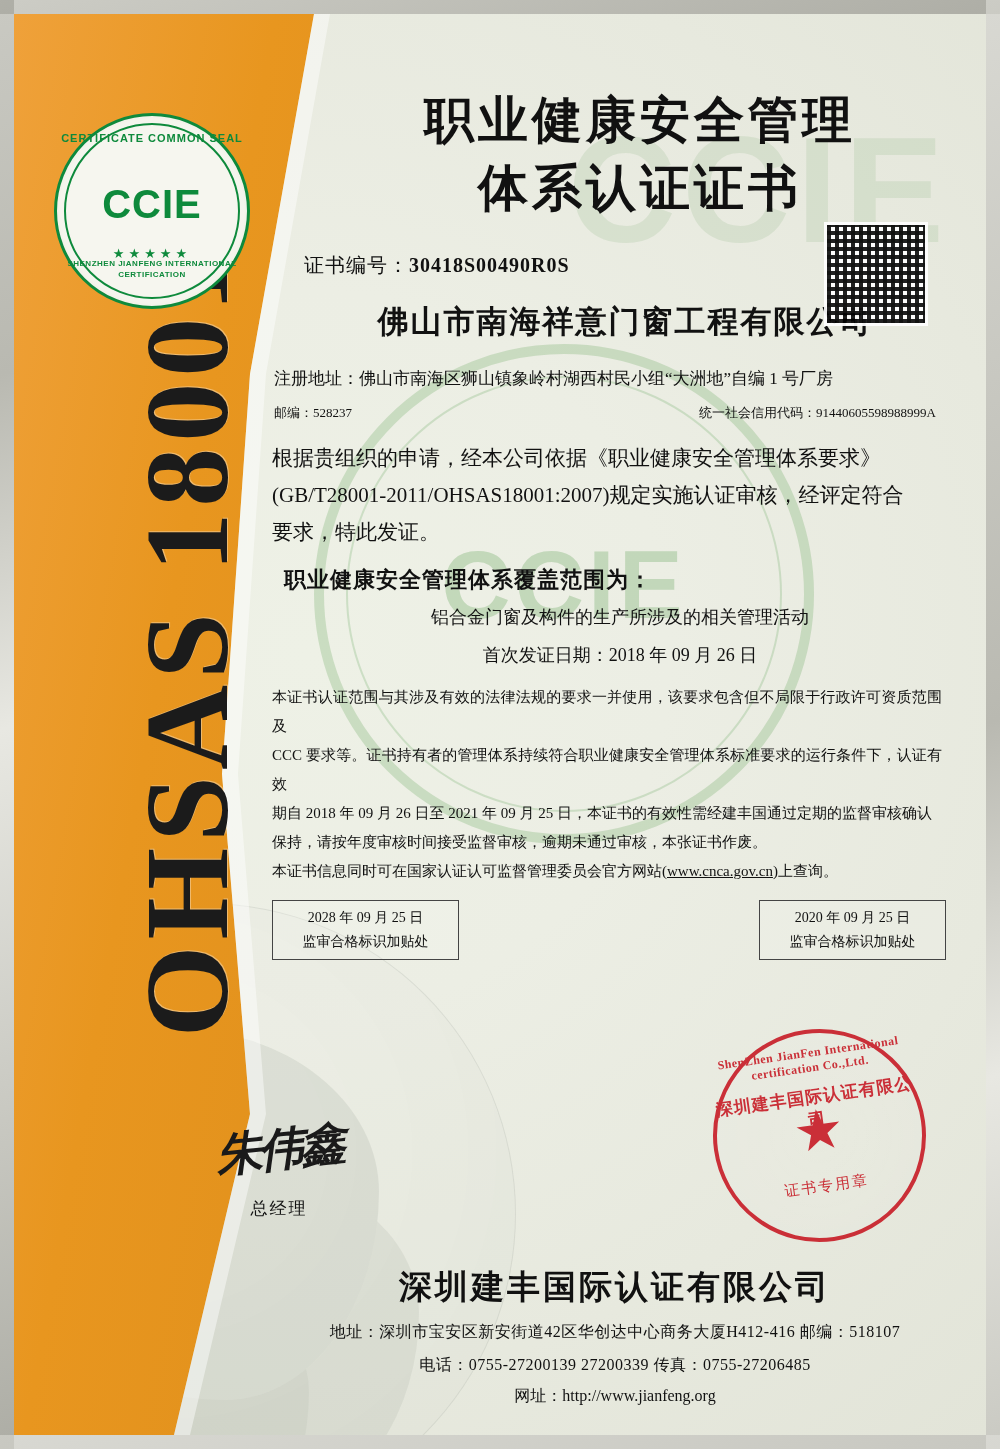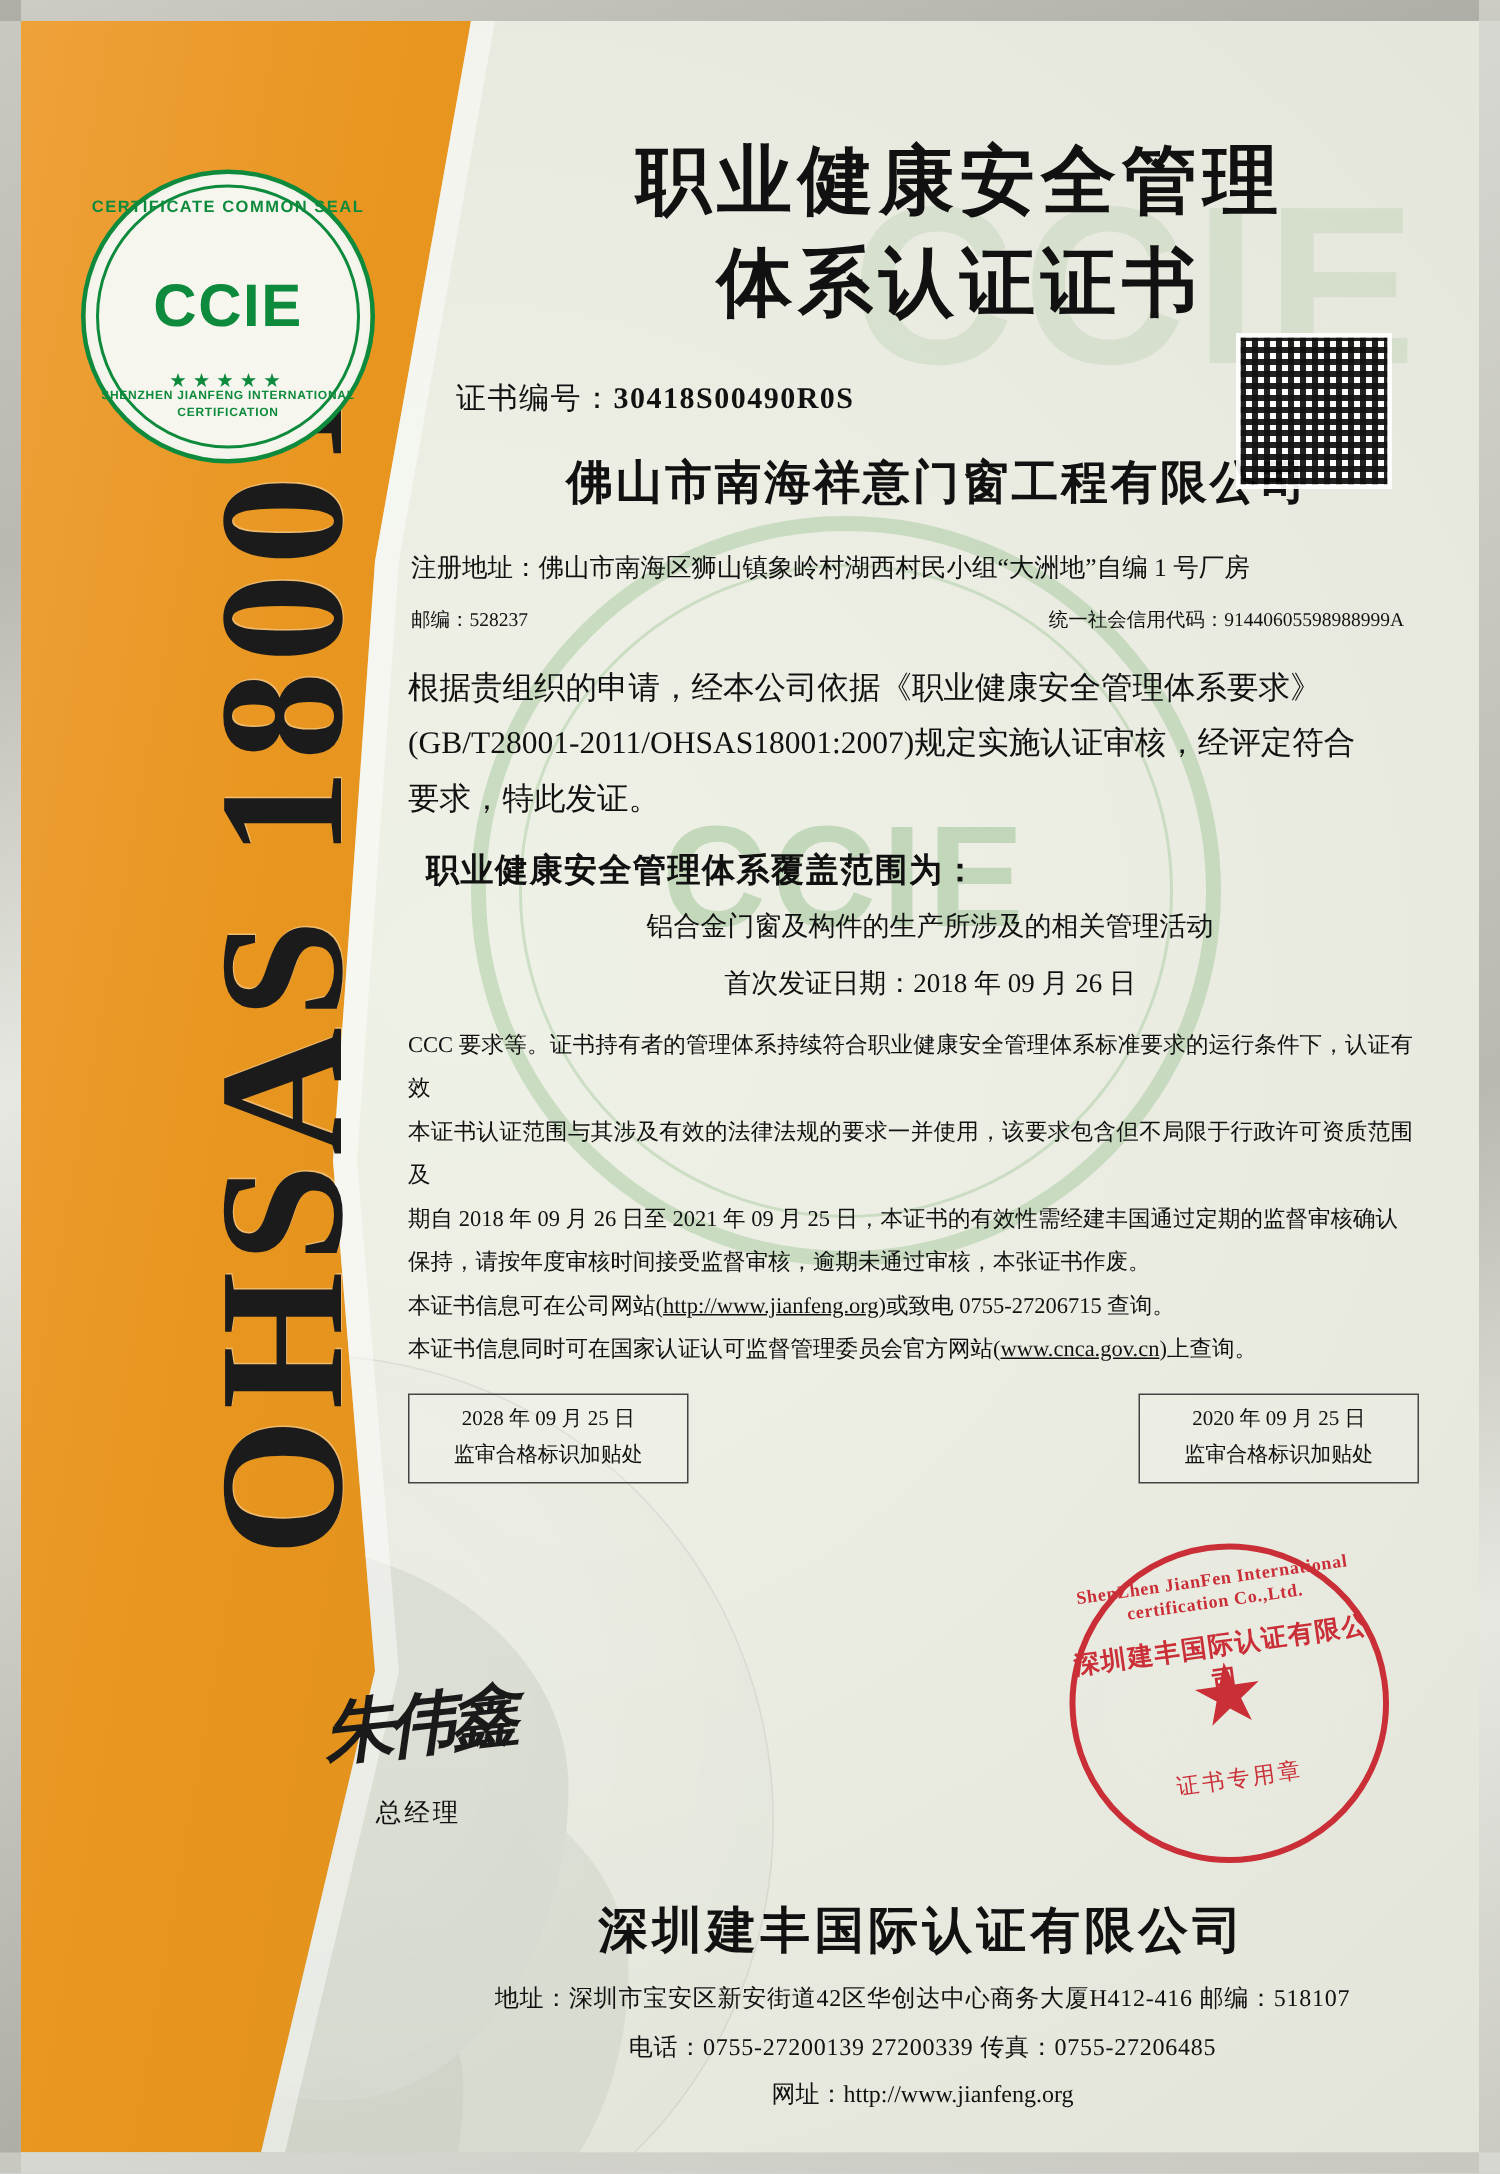--- a/index.html
+++ b/index.html
@@ -295,27 +295,24 @@
       </div>
 
       <div class="scope-title">职业健康安全管理体系覆盖范围为：</div>
       <div class="scope-body">铝合金门窗及构件的生产所涉及的相关管理活动</div>
 
       <div class="issue-date">
         <span>首次发证日期：</span><span>2018 年 09 月 26 日</span>
       </div>
 
       <div class="fineprint">
+        <div>本证书认证范围与其涉及有效的法律法规的要求一并使用，该要求包含但不局限于行政许可资质范围及</div>
         <div>CCC 要求等。证书持有者的管理体系持续符合职业健康安全管理体系标准要求的运行条件下，认证有效</div>
-        <div>本证书认证范围与其涉及有效的法律法规的要求一并使用，该要求包含但不局限于行政许可资质范围及</div>
         <div>期自 2018 年 09 月 26 日至 2021 年 09 月 25 日，本证书的有效性需经建丰国通过定期的监督审核确认</div>
         <div>保持，请按年度审核时间接受监督审核，逾期未通过审核，本张证书作废。</div>
-        <div>
-          <span>本证书信息可在公司网站(</span><a href="#">http://www.jianfeng.org</a><span>)或致电 0755-27206715 查询。</span>
-        </div>
         <div>
           <span>本证书信息同时可在国家认证认可监督管理委员会官方网站(</span><a href="#">www.cnca.gov.cn</a><span>)上查询。</span>
         </div>
       </div>
 
       <div class="stamp-boxes">
         <div class="stamp-box">
           <div>2028 年 09 月 25 日</div>
           <div>监审合格标识加贴处</div>
         </div>

